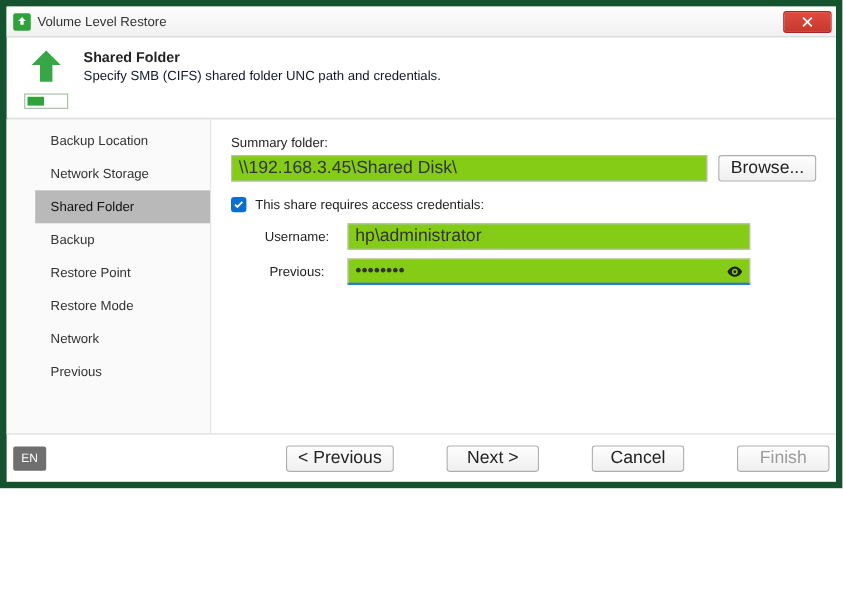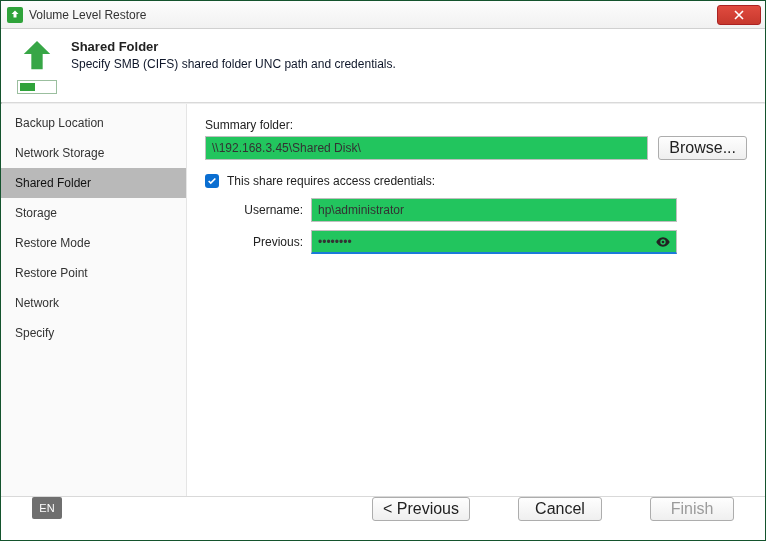--- a/index.html
+++ b/index.html
@@ -1,50 +1,50 @@
 <!DOCTYPE html>
 <html><head>
 <meta charset="utf-8">
 <style>
   * { box-sizing: border-box; }
   html, body { margin: 0; padding: 0; font-family: "Segoe UI", Tahoma, sans-serif; font-size: 12px; color: #222; }
-  .window { width: 766px; height: 541px; border: 1px solid #14532d; background: #fff; display: flex; flex-direction: column; position: relative; }
+  .window { width: 766px; height: 444px; border: 6px solid #14532d; background: #fff; display: flex; flex-direction: column; position: relative; }
   .titlebar { height: 28px; background: linear-gradient(#fdfdfd, #f1f1f1); border-bottom: 1px solid #d0d0d0; display: flex; align-items: center; padding: 0 0 0 6px; }
   .titlebar .app-icon { width: 16px; height: 16px; background: #2fa33a; display: flex; align-items: center; justify-content: center; margin-right: 6px; border-radius: 2px; }
   .titlebar .app-icon svg { width: 12px; height: 12px; }
   .titlebar .title { flex: 1; font-size: 12px; color: #333; }
   .titlebar .close { width: 44px; height: 20px; margin-right: 4px; background: linear-gradient(#e04b3f, #c7382d); border: 1px solid #a22; border-radius: 3px; display: flex; align-items: center; justify-content: center; color: #fff; font-weight: bold; font-size: 11px; }
   .header { display: flex; padding: 10px 14px 8px 14px; gap: 12px; }
   .header .hicon { width: 44px; display: flex; flex-direction: column; align-items: center; gap: 4px; }
   .header .hicon .arrow svg { width: 38px; height: 34px; }
   .header .hicon .bar { width: 40px; height: 14px; border: 1px solid #9bbf9f; background: #fff; position: relative; }
   .header .hicon .bar .fill { position: absolute; left: 2px; top: 2px; bottom: 2px; width: 40%; background: #2fa33a; }
   .header .text h2 { margin: 0 0 3px 0; font-size: 13px; font-weight: 600; color: #222; }
   .header .text p { margin: 0; font-size: 12px; color: #0f172a; }
   .divider { border-top: 1px solid #d9d9d9; margin: 0; }
   .body { flex: 1; display: flex; min-height: 0; }
-  .sidebar { width: 186px; border-right: 1px solid #e5e5e5; background: #fafafa; padding-top: 4px; display: flex; flex-direction: column; }
+  .sidebar { width: 186px; border-right: 1px solid #e5e5e5; background: #fafafa; padding-top: 4px; display: flex; flex-direction: column; padding-left: 26px; }
   .sidebar .item { padding: 8px 14px; font-size: 12px; color: #333; cursor: default; }
   .sidebar .item.active { background: #b9b9b9; color: #111; }
   .main { flex: 1; padding: 14px 18px 10px 18px; position: relative; }
   .fieldlabel { font-size: 12px; margin-bottom: 4px; }
   .row { display: flex; align-items: center; gap: 10px; }
-  .input { height: 24px; border: 1px solid #bfbfbf; background: #22c55e; padding: 0 6px; font-size: 12px; color: #333; }
+  .input { height: 24px; border: 1px solid #bfbfbf; background: #84cc16; padding: 0 6px; font-size: 16px; color: #333; }
   .path-input { flex: 1; }
   .btn { height: 24px; min-width: 76px; border: 1px solid #adadad; background: linear-gradient(#fefefe, #efefef); border-radius: 3px; font-size: 16px; color: #222; display: inline-flex; align-items: center; justify-content: center; padding: 0 10px; }
   .btn.disabled { color: #9b9b9b; }
   .check-row { display: flex; align-items: flex-end; gap: 8px; margin: 14px 0 10px 0; }
   .checkbox { width: 14px; height: 14px; border-radius: 3px; background: #0a6ed1; display: flex; align-items: center; justify-content: center; }
   .checkbox svg { width: 10px; height: 10px; }
   .cred-grid { display: grid; grid-template-columns: 76px 366px; column-gap: 8px; row-gap: 8px; align-items: center; margin-left: 22px; }
-  .cred-grid .lbl { text-align: right; font-size: 12px; }
+  .cred-grid .lbl { text-align: center; font-size: 12px; }
   .pwd-wrap { position: relative; }
   .pwd-wrap .input { width: 100%; border-bottom: 2px solid #1a7bd8; }
   .pwd-wrap .eye { position: absolute; right: 6px; top: 50%; transform: translateY(-50%); width: 16px; height: 16px; display: flex; align-items: center; justify-content: center; }
-  .footer { height: 44px; border-top: 1px solid #d9d9d9; display: flex; padding: 0 31px; gap: 8px; }
+  .footer { height: 44px; border-top: 1px solid #d9d9d9; display: flex; align-items: center; padding: 0 6px; gap: 8px; }
   .lang { width: 30px; height: 22px; background: #6f6f6f; color: #fff; font-size: 11px; display: flex; align-items: center; justify-content: center; border-radius: 2px; }
   .footer .spacer { flex: 1; }
   .footer .btn { min-width: 84px; height: 24px; margin-left: 40px; }
 </style>
 </head>
 <body>
 
 <div class="window">
   <div class="titlebar">
     <span class="app-icon">
@@ -77,25 +77,25 @@
     </div>
   </div>
 
   <hr class="divider">
 
   <div class="body">
     <div class="sidebar">
       <div class="item">Backup Location</div>
       <div class="item">Network Storage</div>
       <div class="item active">Shared Folder</div>
-      <div class="item">Storage</div>
+      <div class="item">Backup</div>
+      <div class="item">Restore Point</div>
       <div class="item">Restore Mode</div>
-      <div class="item">Restore Point</div>
       <div class="item">Network</div>
-      <div class="item">Specify</div>
+      <div class="item">Previous</div>
     </div>
 
     <div class="main">
       <div class="fieldlabel">Summary folder:</div>
       <div class="row">
         <input class="input path-input" value="\\192.168.3.45\Shared Disk\" style="">
         <span class="btn">Browse...</span>
       </div>
 
       <div class="check-row">
@@ -121,16 +121,17 @@
           </span>
         </div>
       </div>
     </div>
   </div>
 
   <div class="footer">
     <span class="lang">EN</span>
     <span class="spacer"></span>
     <span class="btn">&lt; Previous</span>
+    <span class="btn">Next &gt;</span>
     <span class="btn">Cancel</span>
     <span class="btn disabled">Finish</span>
   </div>
 </div>
 
 </body></html>

